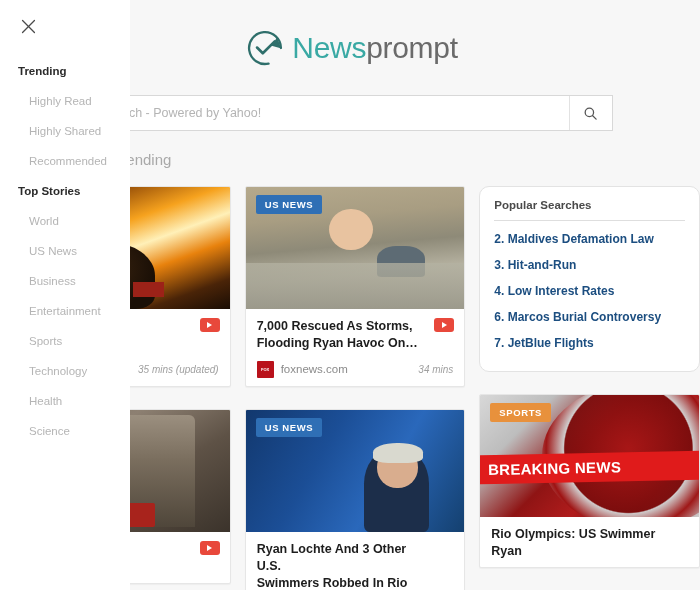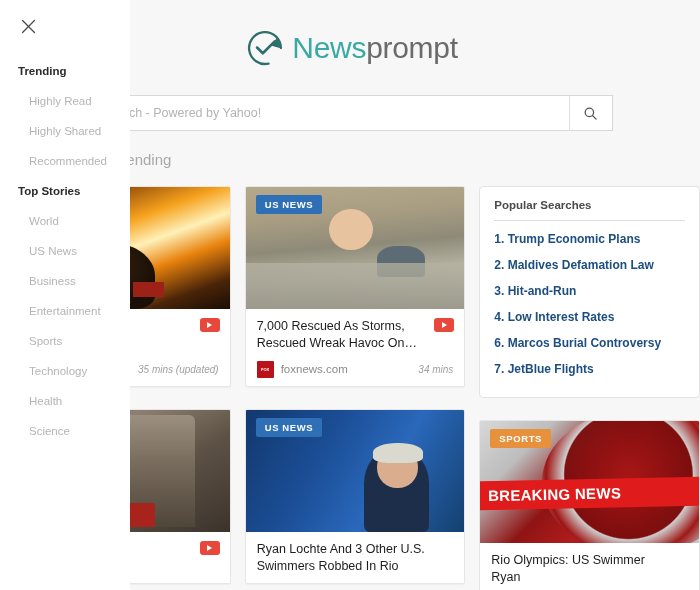--- a/index.html
+++ b/index.html
@@ -72,21 +72,21 @@
   .badge {
     position: absolute; left: 10px; top: 8px;
     font-size: 9.5px; font-weight: bold; letter-spacing: .6px;
     color: #fff; padding: 4px 9px; border-radius: 2px;
   }
   .badge.news { background: #2f6fb5; }
   .badge.sports { background: #e8913c; }
 
   .cardbody { padding: 9px 11px 8px 11px; position: relative; }
   .cardtitle {
-    font-size: 12.5px; font-weight: normal; color: #1d1d1d; line-height: 1.33;
+    font-size: 12.5px; font-weight: bold; color: #1d1d1d; line-height: 1.33;
     padding-right: 26px; min-height: 33px;
   }
   .metarow {
     display: flex; align-items: center; margin-top: 9px; height: 18px;
   }
   .favicon {
     width: 17px; height: 17px; margin-right: 7px; flex-shrink: 0;
     display: flex; align-items: center; justify-content: center;
     font-size: 5px; color: #fff; font-weight: bold; background: #b9121b;
     border-radius: 1px; overflow: hidden; line-height: 1;
@@ -100,21 +100,21 @@
     display: flex; align-items: center; justify-content: center;
   }
   .yt::after {
     content: ""; width: 0; height: 0;
     border-left: 5px solid #fff;
     border-top: 3.5px solid transparent; border-bottom: 3.5px solid transparent;
   }
 
   
   .panel {
-    background: #fff; border: 1px solid #e3e3e3; border-radius: 4px;
+    background: #fff; border: 1px solid #e3e3e3; border-radius: 10px;
     padding: 12px 14px 14px 14px;
   }
   .panel-title {
     font-size: 11.5px; font-weight: bold; color: #4a4a4a;
     padding-bottom: 9px; border-bottom: 1px solid #dedede; margin-bottom: 5px;
   }
   .panel-item {
     font-size: 12px; color: #1c4e80; font-weight: bold;
     padding: 6.5px 0; cursor: pointer; line-height: 1.1;
   }
@@ -229,21 +229,21 @@
         <div class="card">
           <div class="thumb" style="background:linear-gradient(175deg,#b5a98c 0%,#a89d82 26%,#8e8a78 48%,#b9b5a4 70%,#d4d1c4 100%);">
             <div style="position:absolute;left:38%;top:18%;width:20%;height:34%;background:#e8c3a0;border-radius:50%;"></div>
             <div style="position:absolute;left:60%;top:48%;width:22%;height:26%;background:#5d6b74;border-radius:40% 40% 10% 10%;"></div>
             <div style="position:absolute;left:0;top:62%;width:100%;height:38%;background:linear-gradient(180deg,rgba(180,178,162,.75),rgba(150,148,134,.9));"></div>
             <div class="badge news">US NEWS</div>
           </div>
           <div class="cardbody">
             <div class="cardtitle">
               <span>7,000 Rescued As Storms,</span><br>
-              <span>Rescued Wreak Havoc On…</span>
+              <span>Flooding Ryan Havoc On…</span>
             </div>
             <div class="yt"></div>
             <div class="metarow">
               <div class="favicon">
                 <span style="transform:scale(.8);display:block;">FOX</span>
               </div>
               <div class="source">foxnews.com</div>
               <div class="time">34 mins</div>
             </div>
           </div>
@@ -263,21 +263,20 @@
             </div>
           </div>
         </div>
 
       </div>
 
       <div class="col">
 
         <div class="panel">
           <div class="panel-title">Popular Searches</div>
-          <div class="panel-item">1. Trump Economic Plans</div>
           <div class="panel-item">2. Maldives Defamation Law</div>
           <div class="panel-item">3. Hit-and-Run</div>
           <div class="panel-item">4. Low Interest Rates</div>
           <div class="panel-item">6. Marcos Burial Controversy</div>
           <div class="panel-item">7. JetBlue Flights</div>
         </div>
 
         <div class="card">
           <div class="thumb" style="background:linear-gradient(135deg,#d8d8d8 0%,#bdbdbd 22%,#8f1414 45%,#b01c1c 62%,#7a0f0f 80%,#cfcfcf 100%);">
             <div style="position:absolute;left:28%;top:-10%;width:88%;height:120%;background:radial-gradient(circle at 45% 45%,#a71616 0%,#7c0d0d 48%,#d2d2d2 49%,#9e1212 62%,#c9c9c9 78%,#8c1010 100%);border-radius:50%;opacity:.95;"></div>

